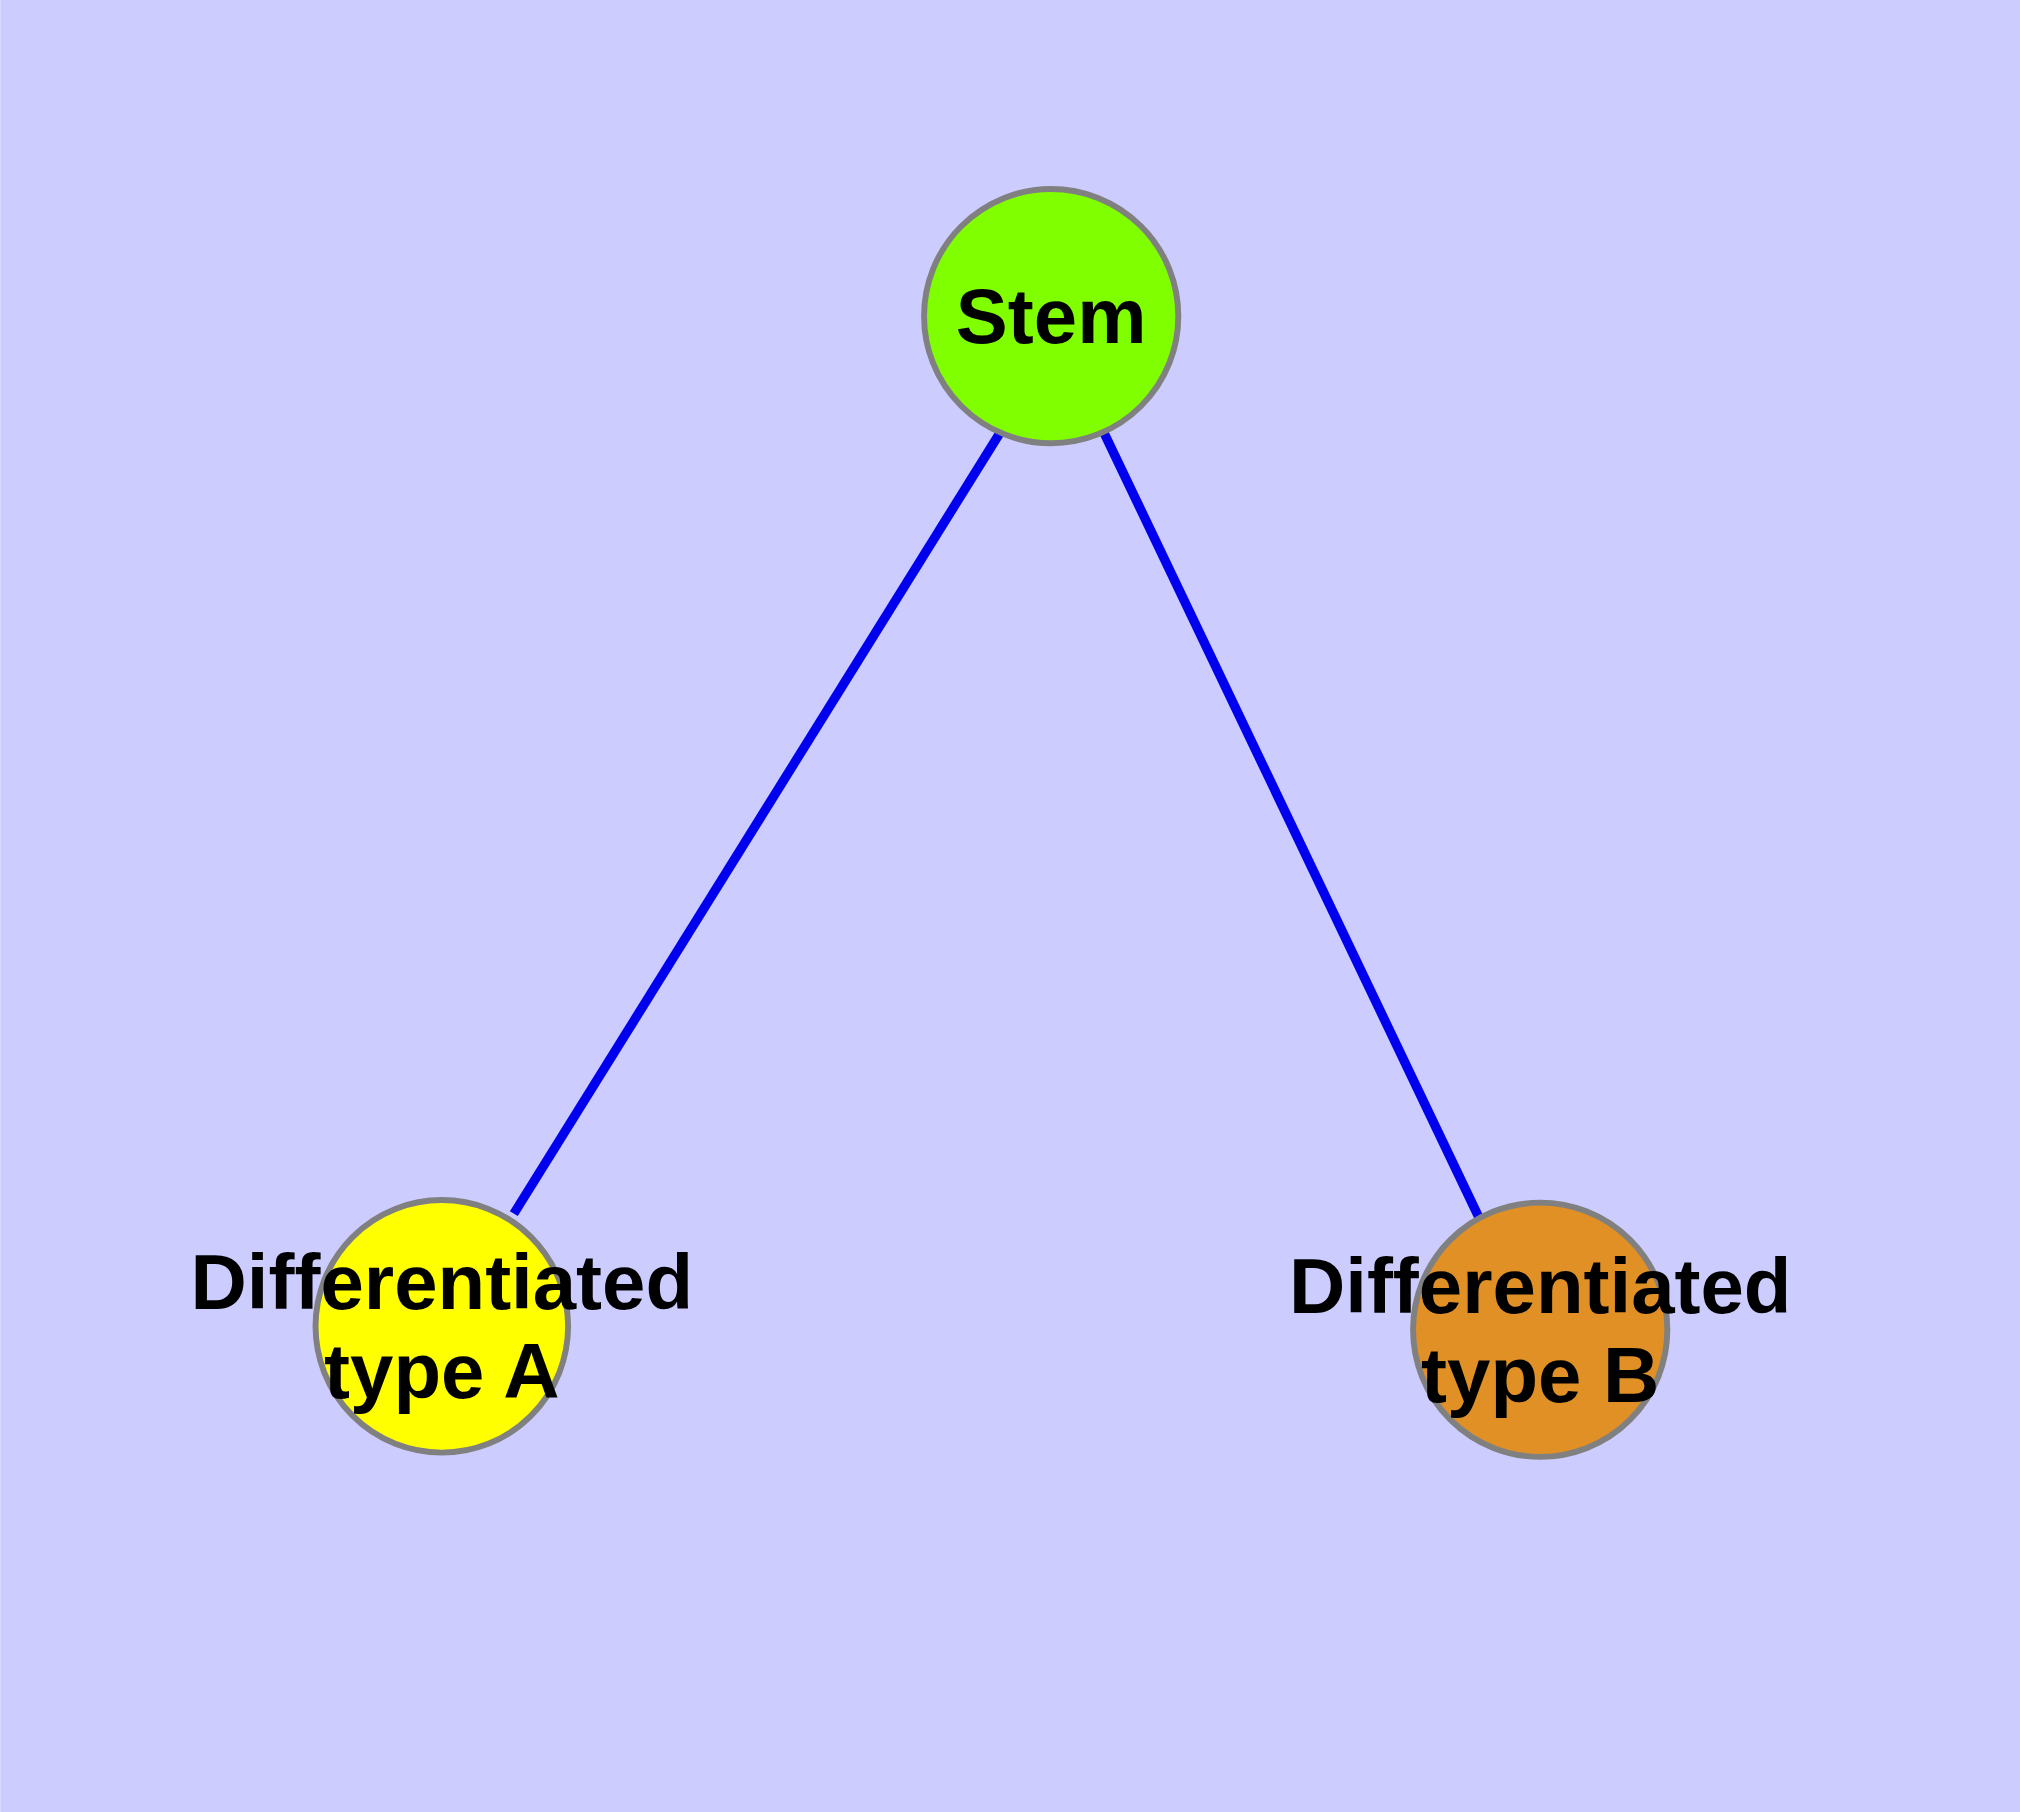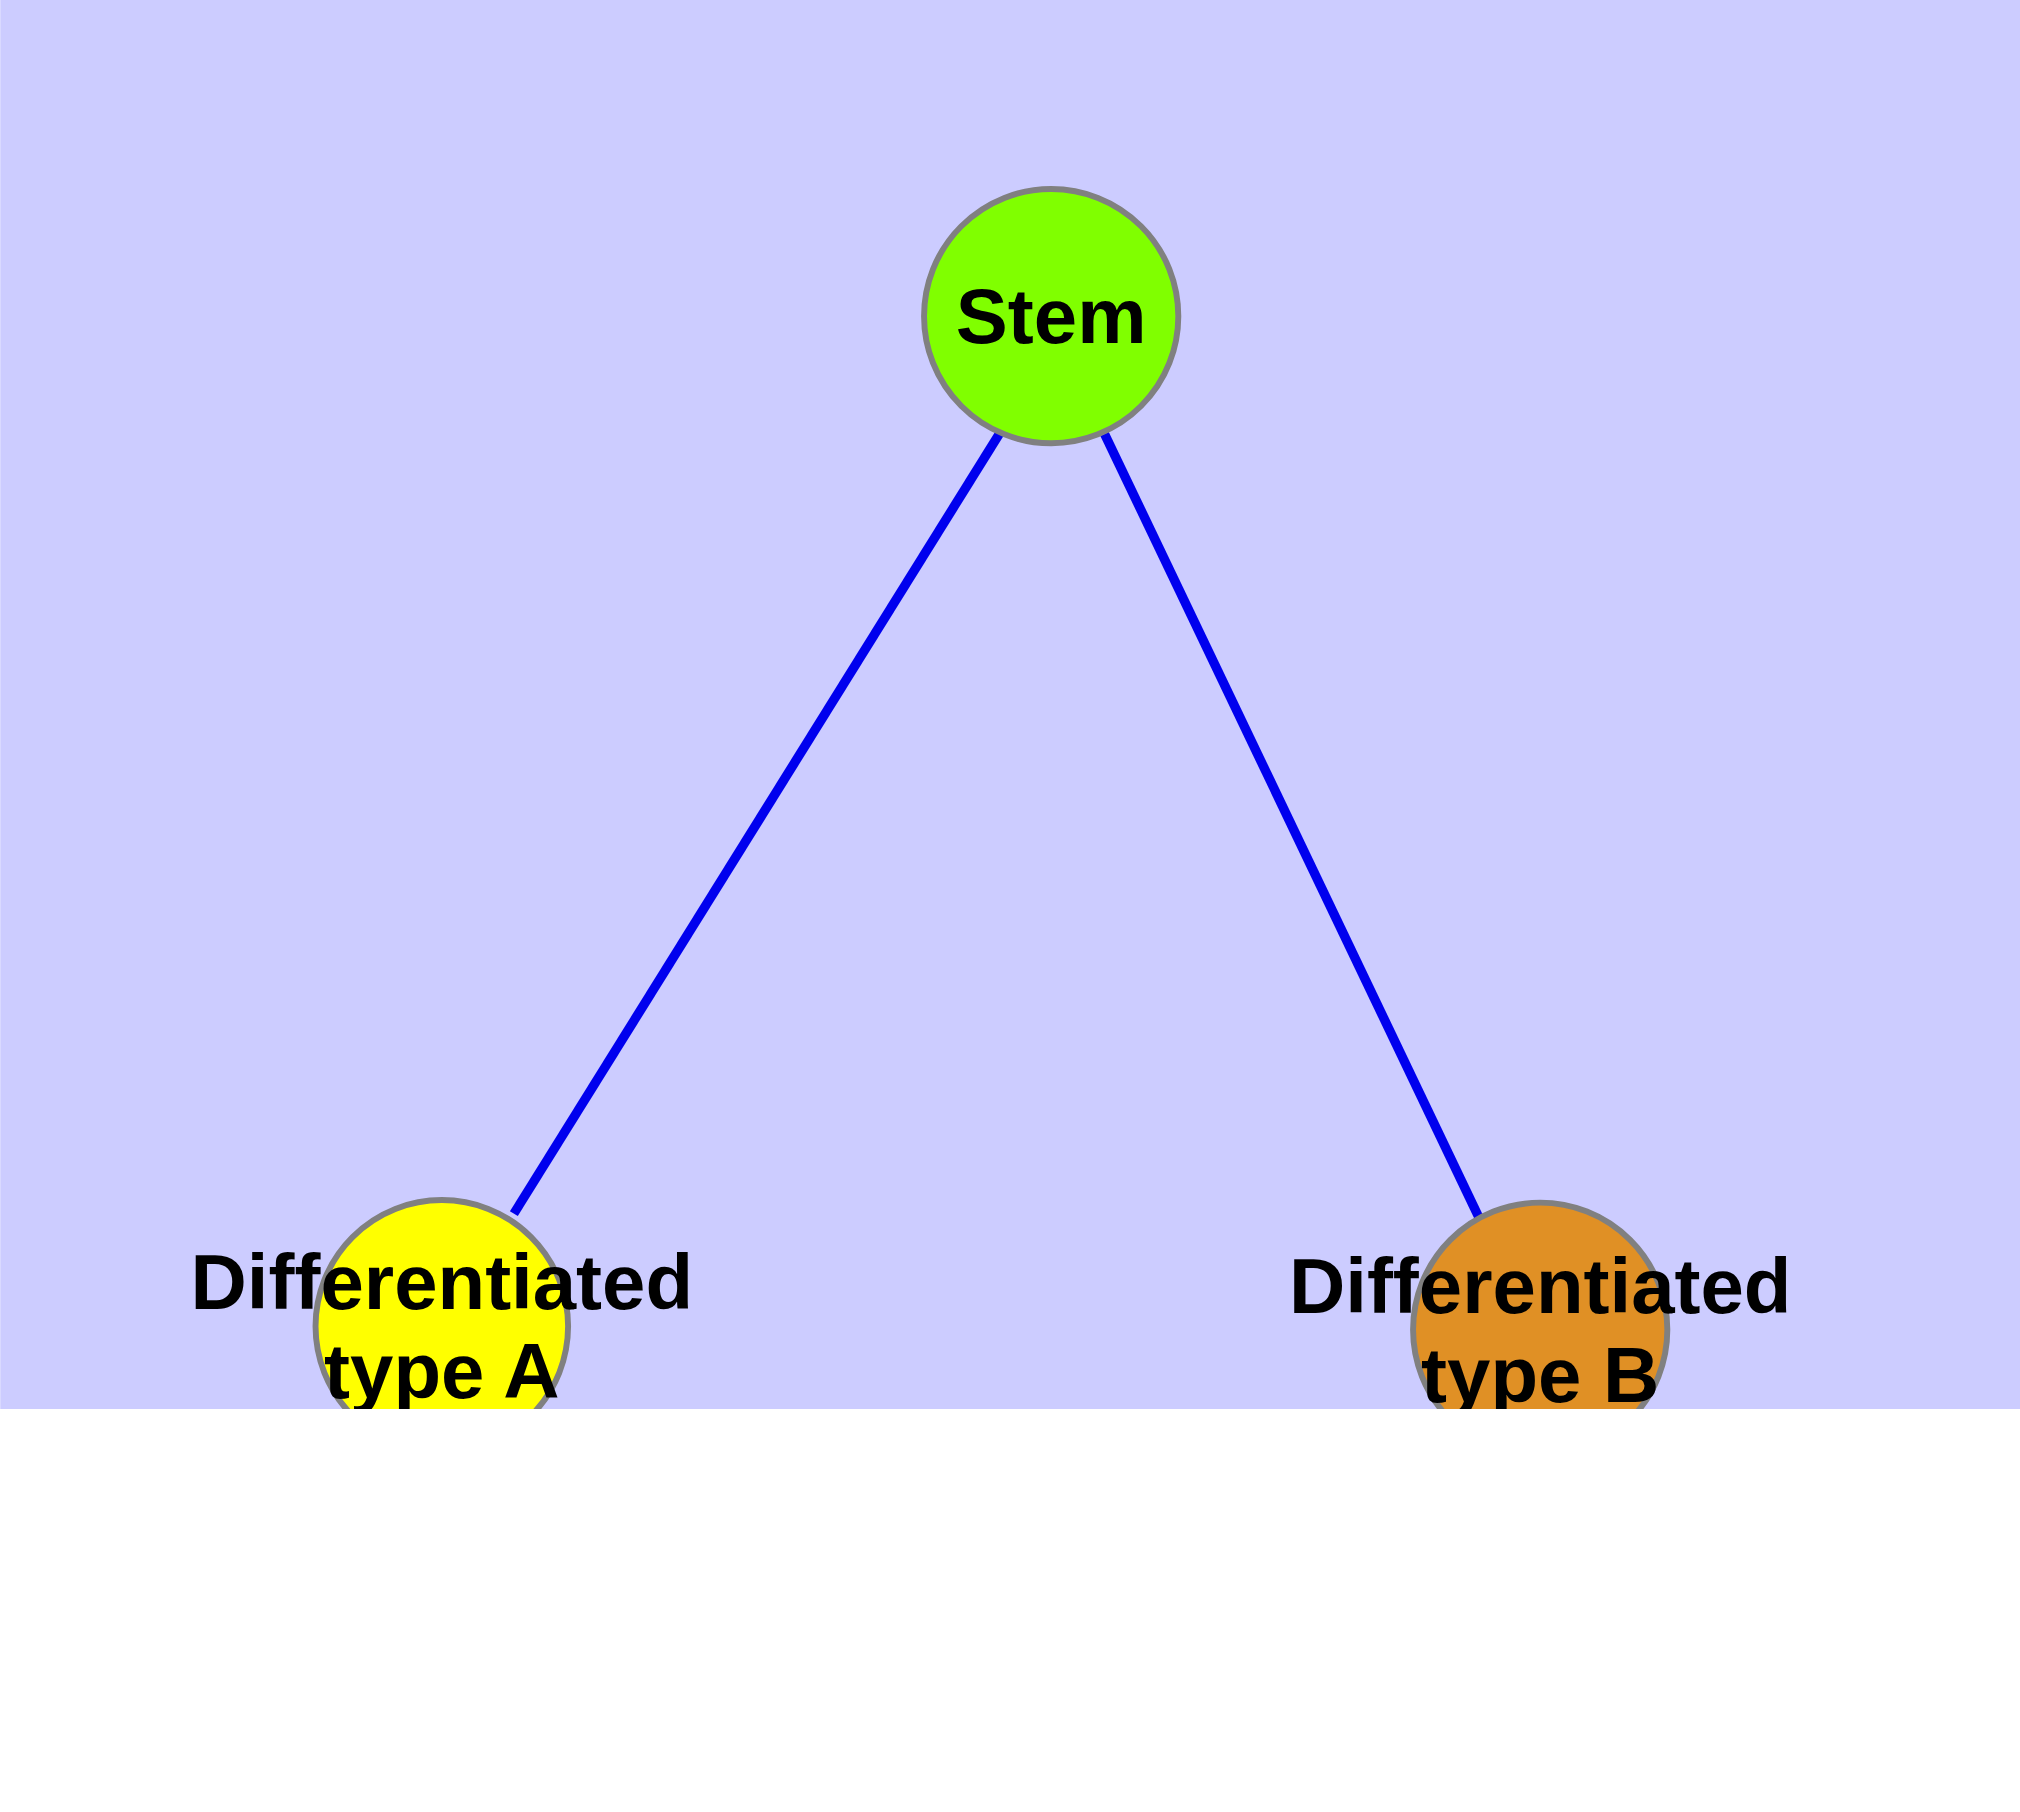--- a/index.html
+++ b/index.html
@@ -26,21 +26,21 @@
     font-weight: bold;
     fill: #000000;
     text-anchor: middle;
     dominant-baseline: auto;
     paint-order: normal;
   }
 </style>
 </head>
 <body>
 
-<div id="canvas" style="width: 2021px; height: 1409px;">
+<div id="canvas" style="width: 2021px; height: 1812px;">
   <svg id="graph-svg" viewBox="0 0 2384 2138" xmlns="http://www.w3.org/2000/svg" style="width: 2021px; height: 1812px;">
 
     <rect id="bg-rect" x="0" y="0" width="2384" height="2138" fill="#CCCCFF"></rect>
 
     <g id="edges-layer">
       <line class="edge" id="edge-0" x1="1180" y1="510" x2="606" y2="1432" stroke="#0000EE" stroke-width="11" stroke-linecap="butt"></line>
       <line class="edge" id="edge-1" x1="1303" y1="512" x2="1745" y2="1437" stroke="#0000EE" stroke-width="11" stroke-linecap="butt"></line>
     </g>
 
     <g id="nodes-layer">

